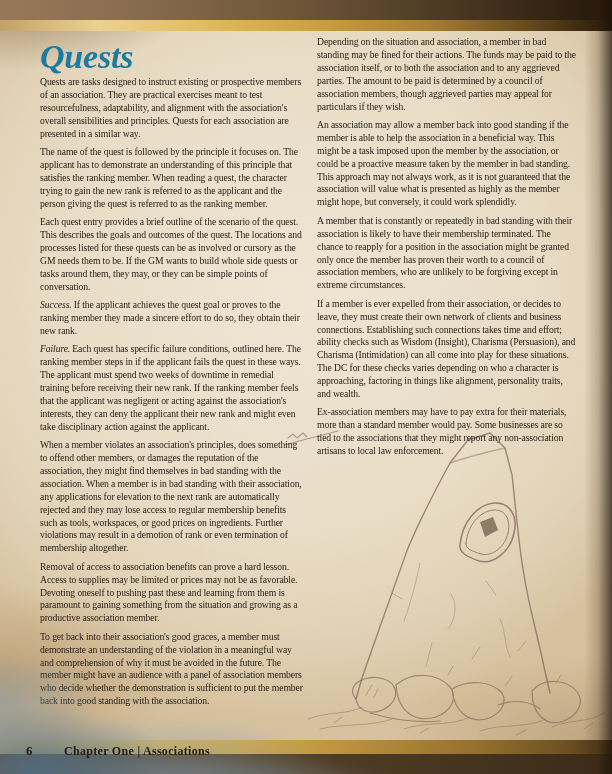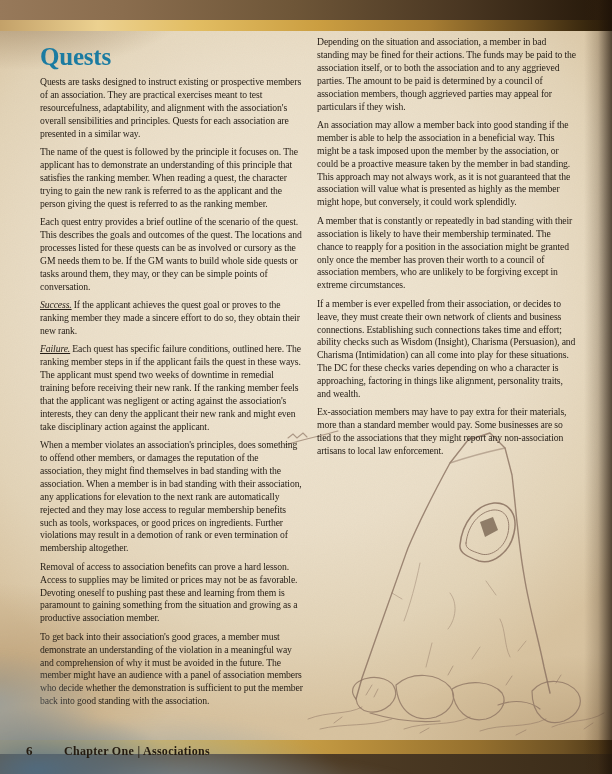--- a/index.html
+++ b/index.html
@@ -29,26 +29,26 @@
       radial-gradient(ellipse 260px 110px at 45% 90%, rgba(122,148,166,0.75), rgba(122,148,166,0) 72%),
       radial-gradient(ellipse 150px 70px at 8% 45%, rgba(130,152,168,0.60), rgba(130,152,168,0) 75%),
       radial-gradient(ellipse 300px 80px at 60% 100%, rgba(165,178,186,0.50), rgba(165,178,186,0) 75%);
     filter:blur(3px);}
   .right-shadow{position:absolute;top:0;bottom:0;right:0;width:28px;z-index:6;pointer-events:none;
     background:linear-gradient(to right, rgba(56,36,16,0) 0%, rgba(56,36,16,0.22) 50%, rgba(30,18,8,0.72) 100%);}
   
   .col{position:absolute;z-index:3;color:#241d16;font-size:9.7px;line-height:12.9px;letter-spacing:-0.12px;}
   .col-left{left:40px;top:44px;width:263px;}
   .col-right{left:317px;top:36px;width:261px;}
-  h2.section-heading{font-size:25px;line-height:26px;font-weight:600;color:#1b7ba1;
-    margin:11px 0 6px 0;letter-spacing:-0.2px;}
+  h2.section-heading{font-size:34px;line-height:26px;font-weight:600;color:#1b7ba1;
+    margin:11px 0 6px 0;letter-spacing:-0.2px;font-style:italic;}
   h2.section-heading:first-child{margin-top:0;}
   p.body-p{margin:0 0 5.5px 0;}
   .lead{font-style:italic;}
-  .lead:not(:empty){margin-right:0.22em;text-decoration:underline;}
+  .lead:not(:empty){margin-right:0.22em;}
   
   .sketch{position:absolute;left:300px;top:423px;z-index:2;}
   .scribble{position:absolute;left:282px;top:424px;z-index:2;}
   
   .footer-row{position:absolute;left:0;right:0;bottom:15px;height:16px;z-index:5;color:#241b10;}
   .page-number{position:absolute;left:26px;bottom:0;font-weight:700;font-size:13px;}
   .chapter-label{position:absolute;left:64px;bottom:0;font-weight:600;font-size:12px;letter-spacing:0.3px;margin-top:11px;}
 </style>
 </head>
 <body>

